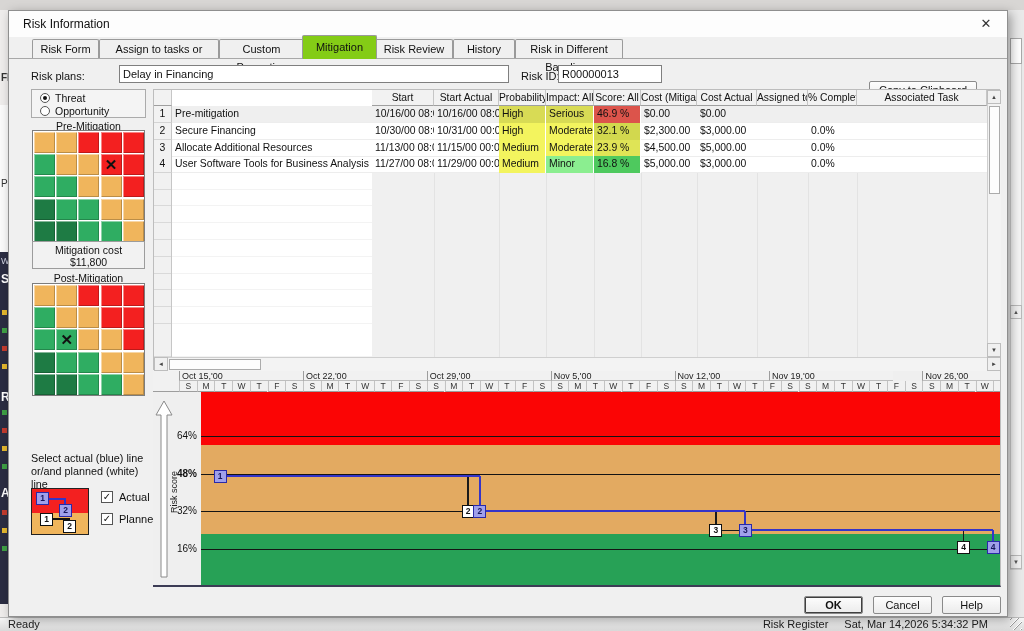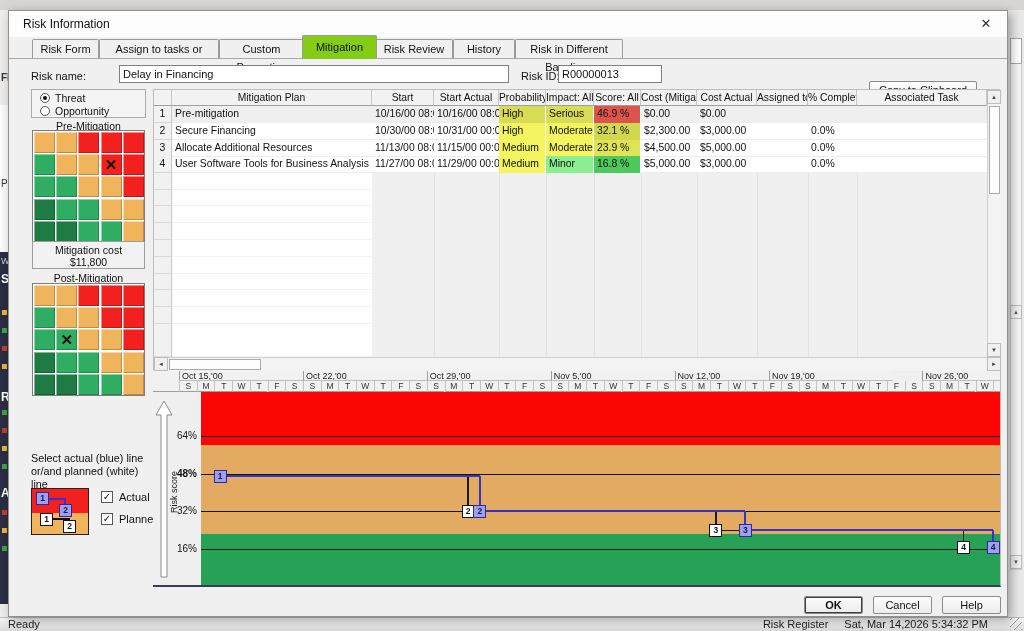--- a/index.html
+++ b/index.html
@@ -142,21 +142,21 @@
         <div class="tab" style="left: 23px; width: 67px;">Risk Form</div>
         <div class="tab" style="left: 90px; width: 120px;">Assign to tasks or resources</div>
         <div class="tab" style="left: 210px; width: 85px;">Custom Properties</div>
         <div class="tab active" style="left: 293px; width: 75px;">Mitigation</div>
         <div class="tab" style="left: 366px; width: 78px;">Risk Review</div>
         <div class="tab" style="left: 444px; width: 62px;">History</div>
         <div class="tab" style="left: 506px; width: 108px;">Risk in Different Baselines</div>
       </div>
     <div class="abs" id="tab-baseline"></div>
 
-    <span class="abs lbl" style="left:22px;top:59px;">Risk name:</span>
+    <span class="abs lbl" style="left:22px;top:59px;">Risk plans:</span>
     <input class="tinput" style="left: 110px; top: 54px; width: 390px; height: 18px;" value="Delay in Financing">
     <span class="abs lbl" style="left:512px;top:59px;">Risk ID:</span>
     <input class="tinput" style="left: 549px; top: 54px; width: 104px; height: 18px;" value="R00000013">
     <div class="btn" style="left:860px;top:70px;width:108px;height:19px;line-height:17px;">Copy to Clipboard</div>
 
     <div class="abs" id="type-group">
         <div class="radio-row" style="top: 2px;">
           <div class="radio-dot sel"></div>
           <div>Threat</div>
         </div>
@@ -247,21 +247,20 @@
           <div>Actual</div>
         </div>
         <div class="chk-row" style="top: 502px;">
           <div class="chk-box">✓</div>
           <div>Planned</div>
         </div>
       </div>
 
     <div class="abs" id="mtable">
         <div class="th" style="left: 0px; width: 18px;"></div>
-        <div class="th" style="left: 18px; width: 200px;">Mitigation Plan</div>
         <div class="th" style="left: 218px; width: 62px;">Start</div>
         <div class="th" style="left: 280px; width: 65px;">Start Actual</div>
         <div class="th" style="left: 345px; width: 47px;">Probability:</div>
         <div class="th" style="left: 392px; width: 48px;">Impact: All</div>
         <div class="th" style="left: 440px; width: 47px;">Score: All</div>
         <div class="th" style="left: 487px; width: 56px;">Cost (Mitigatio</div>
         <div class="th" style="left: 543px; width: 60px;">Cost Actual</div>
         <div class="th" style="left: 603px; width: 51px;">Assigned to</div>
         <div class="th" style="left: 654px; width: 49px;">% Complet</div>
         <div class="th" style="left: 703px; width: 130px;">Associated Task</div>

